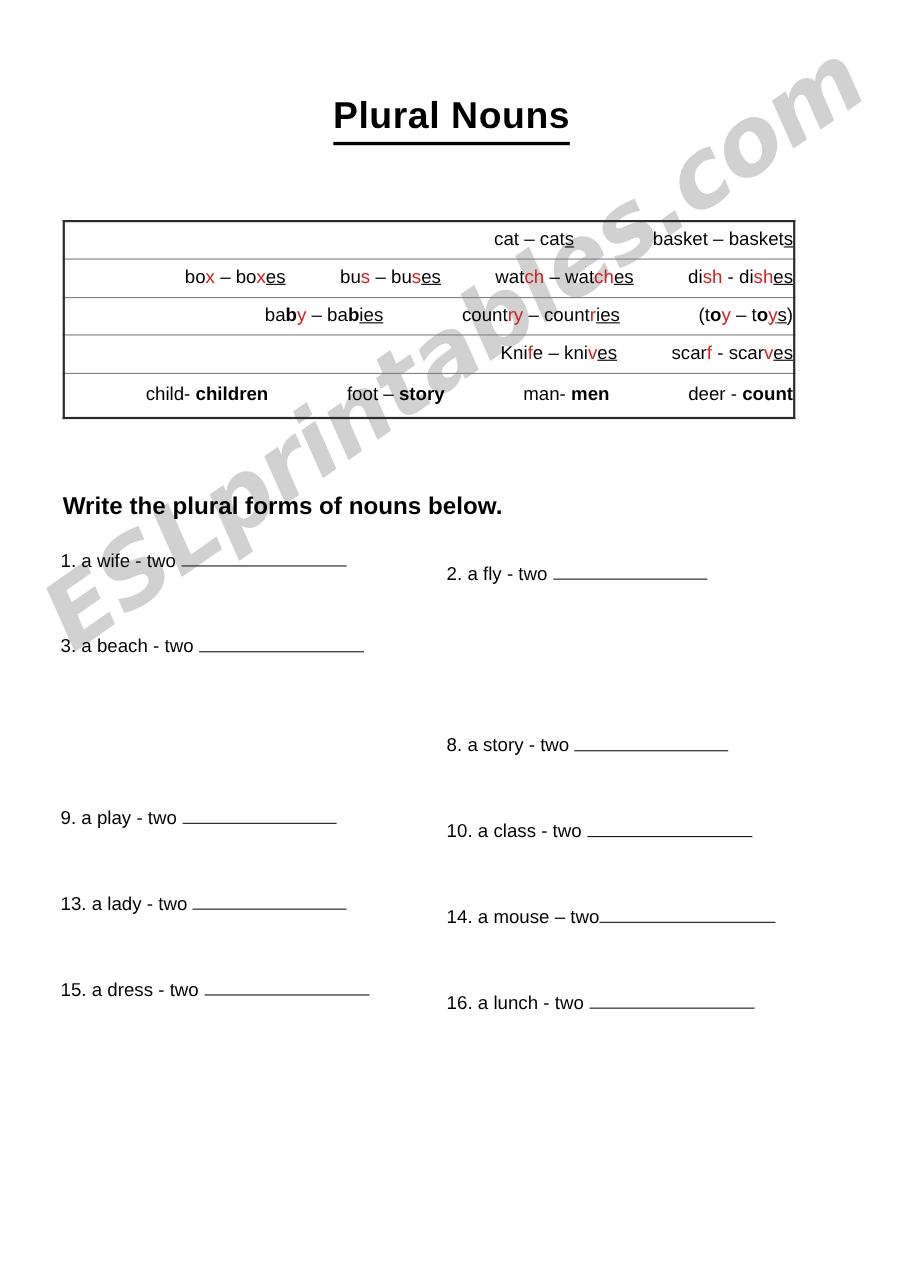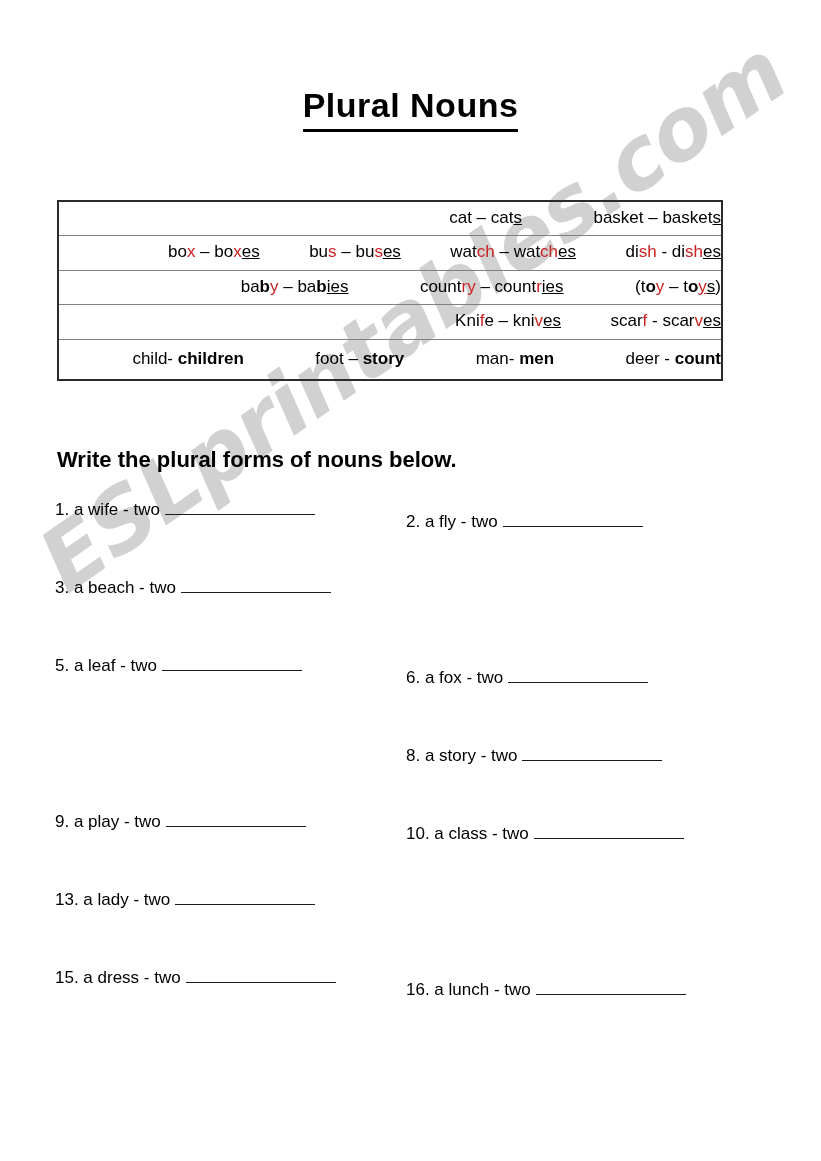--- a/index.html
+++ b/index.html
@@ -222,28 +222,20 @@
         <span class="ex-text">2. a fly - two</span><span class="blank b-140"></span>
       </div>
     </div>
 
     <div class="ex-row">
       <div class="ex-item left">
         <span class="ex-text">3. a beach - two</span><span class="blank b-150"></span>
       </div>
     </div>
 
-    <div class="ex-row">
-      <div class="ex-item left">
-        <span class="ex-text">5. a leaf - two</span><span class="blank b-140"></span>
-      </div>
-      <div class="ex-item right">
-        <span class="ex-text">6. a fox - two</span><span class="blank b-140"></span>
-      </div>
-    </div>
 
     <div class="ex-row">
       <div class="ex-item right">
         <span class="ex-text">8. a story - two</span><span class="blank b-140"></span>
       </div>
     </div>
 
     <div class="ex-row">
       <div class="ex-item left">
         <span class="ex-text">9. a play - two</span><span class="blank b-140"></span>
@@ -251,20 +243,23 @@
       <div class="ex-item right">
         <span class="ex-text">10. a class - two</span><span class="blank b-150"></span>
       </div>
     </div>
 
 
     <div class="ex-row">
       <div class="ex-item left">
         <span class="ex-text">13. a lady - two</span><span class="blank b-140"></span>
       </div>
+      <div class="ex-item right">
+        <span class="ex-text">14. a mouse – two</span><span class="blank b-160 nospace"></span>
+      </div>
     </div>
 
     <div class="ex-row">
       <div class="ex-item left">
         <span class="ex-text">15. a dress - two</span><span class="blank b-150"></span>
       </div>
       <div class="ex-item right">
         <span class="ex-text">16. a lunch - two</span><span class="blank b-150"></span>
       </div>
     </div>

